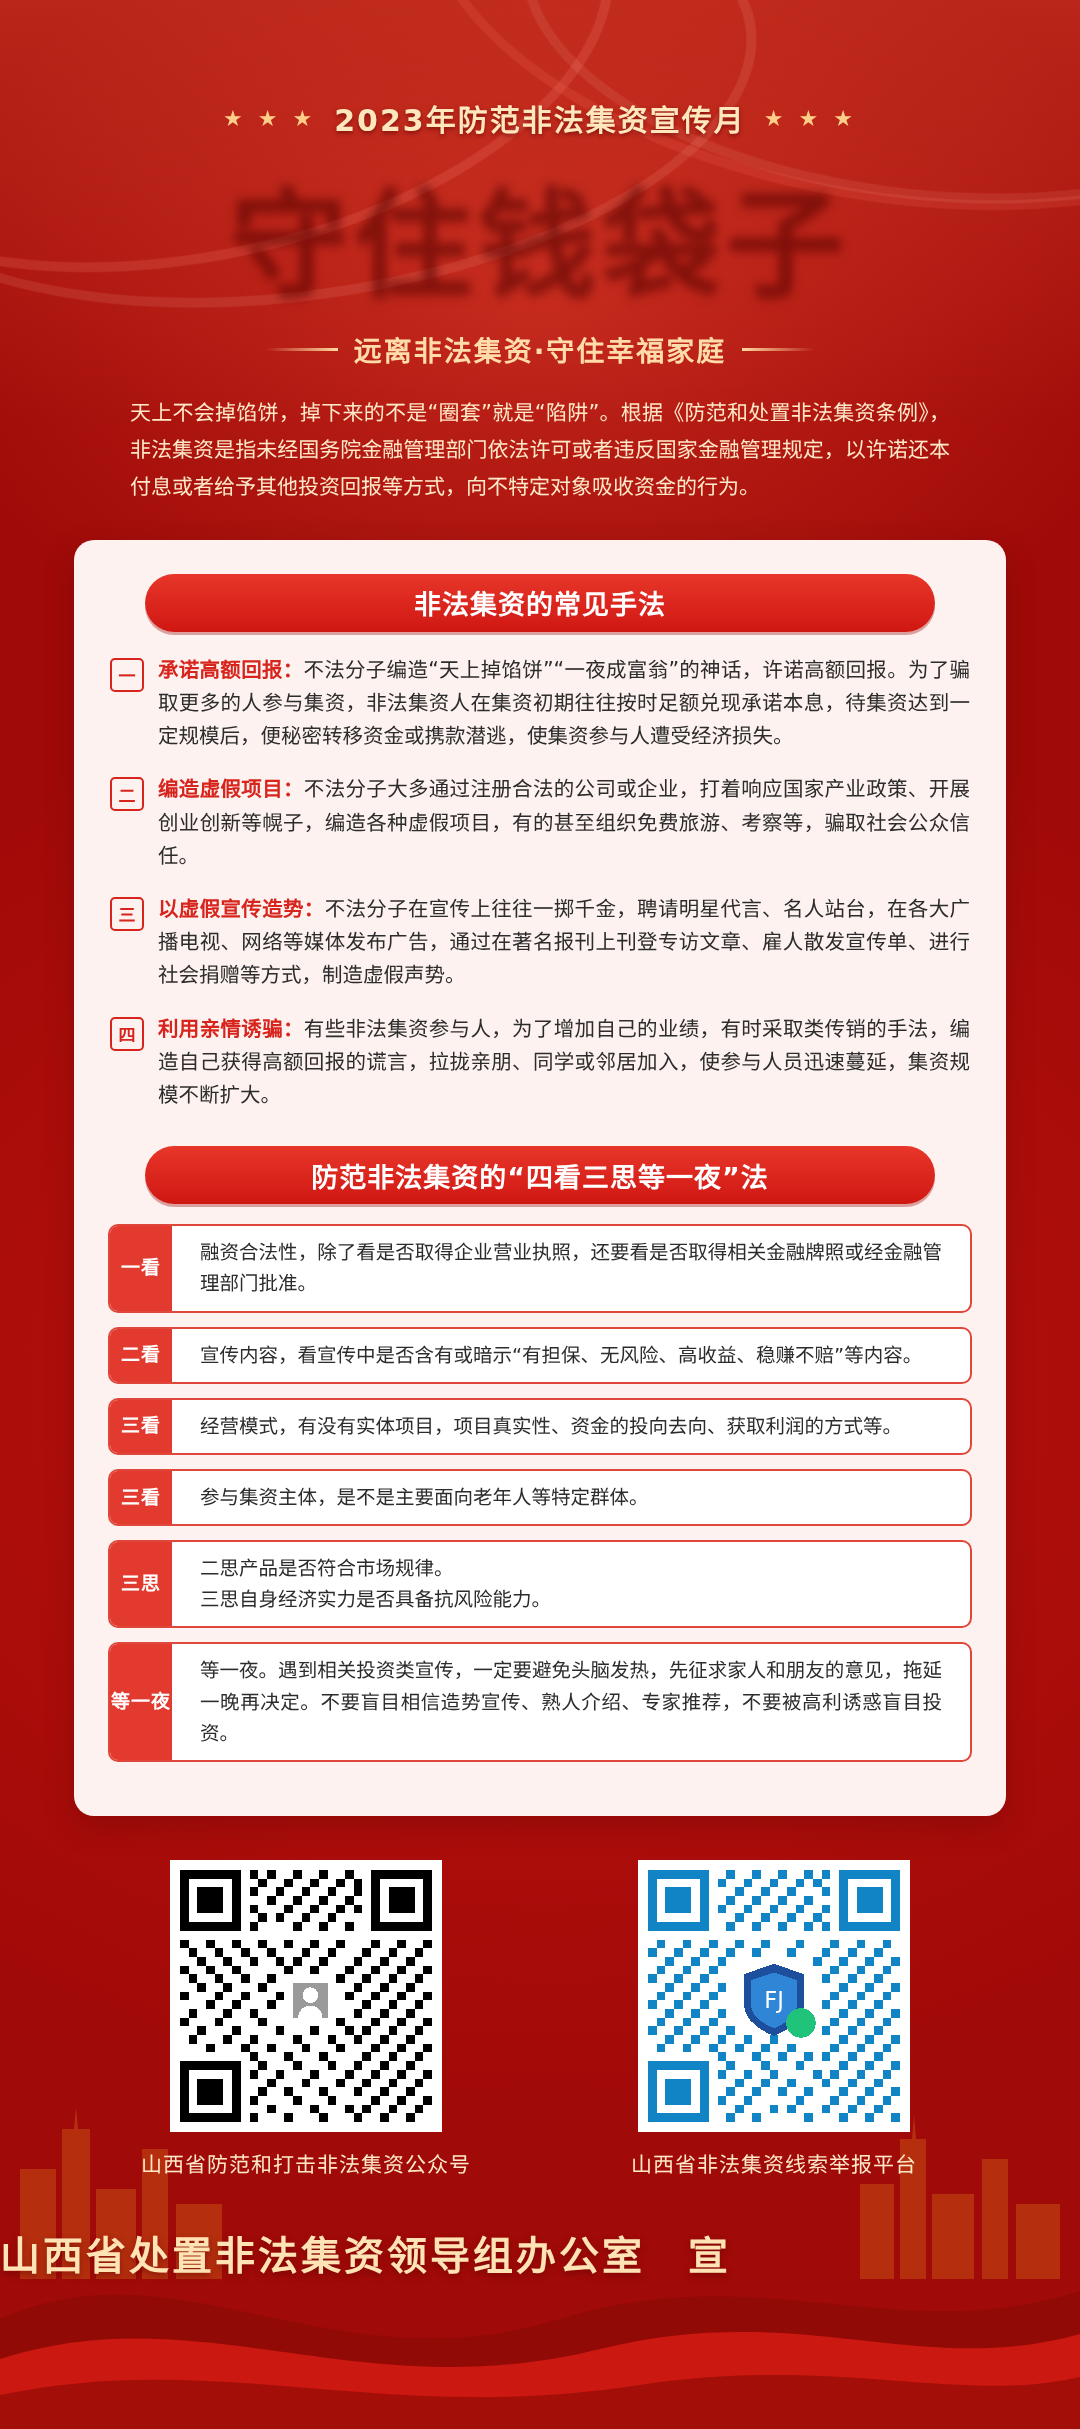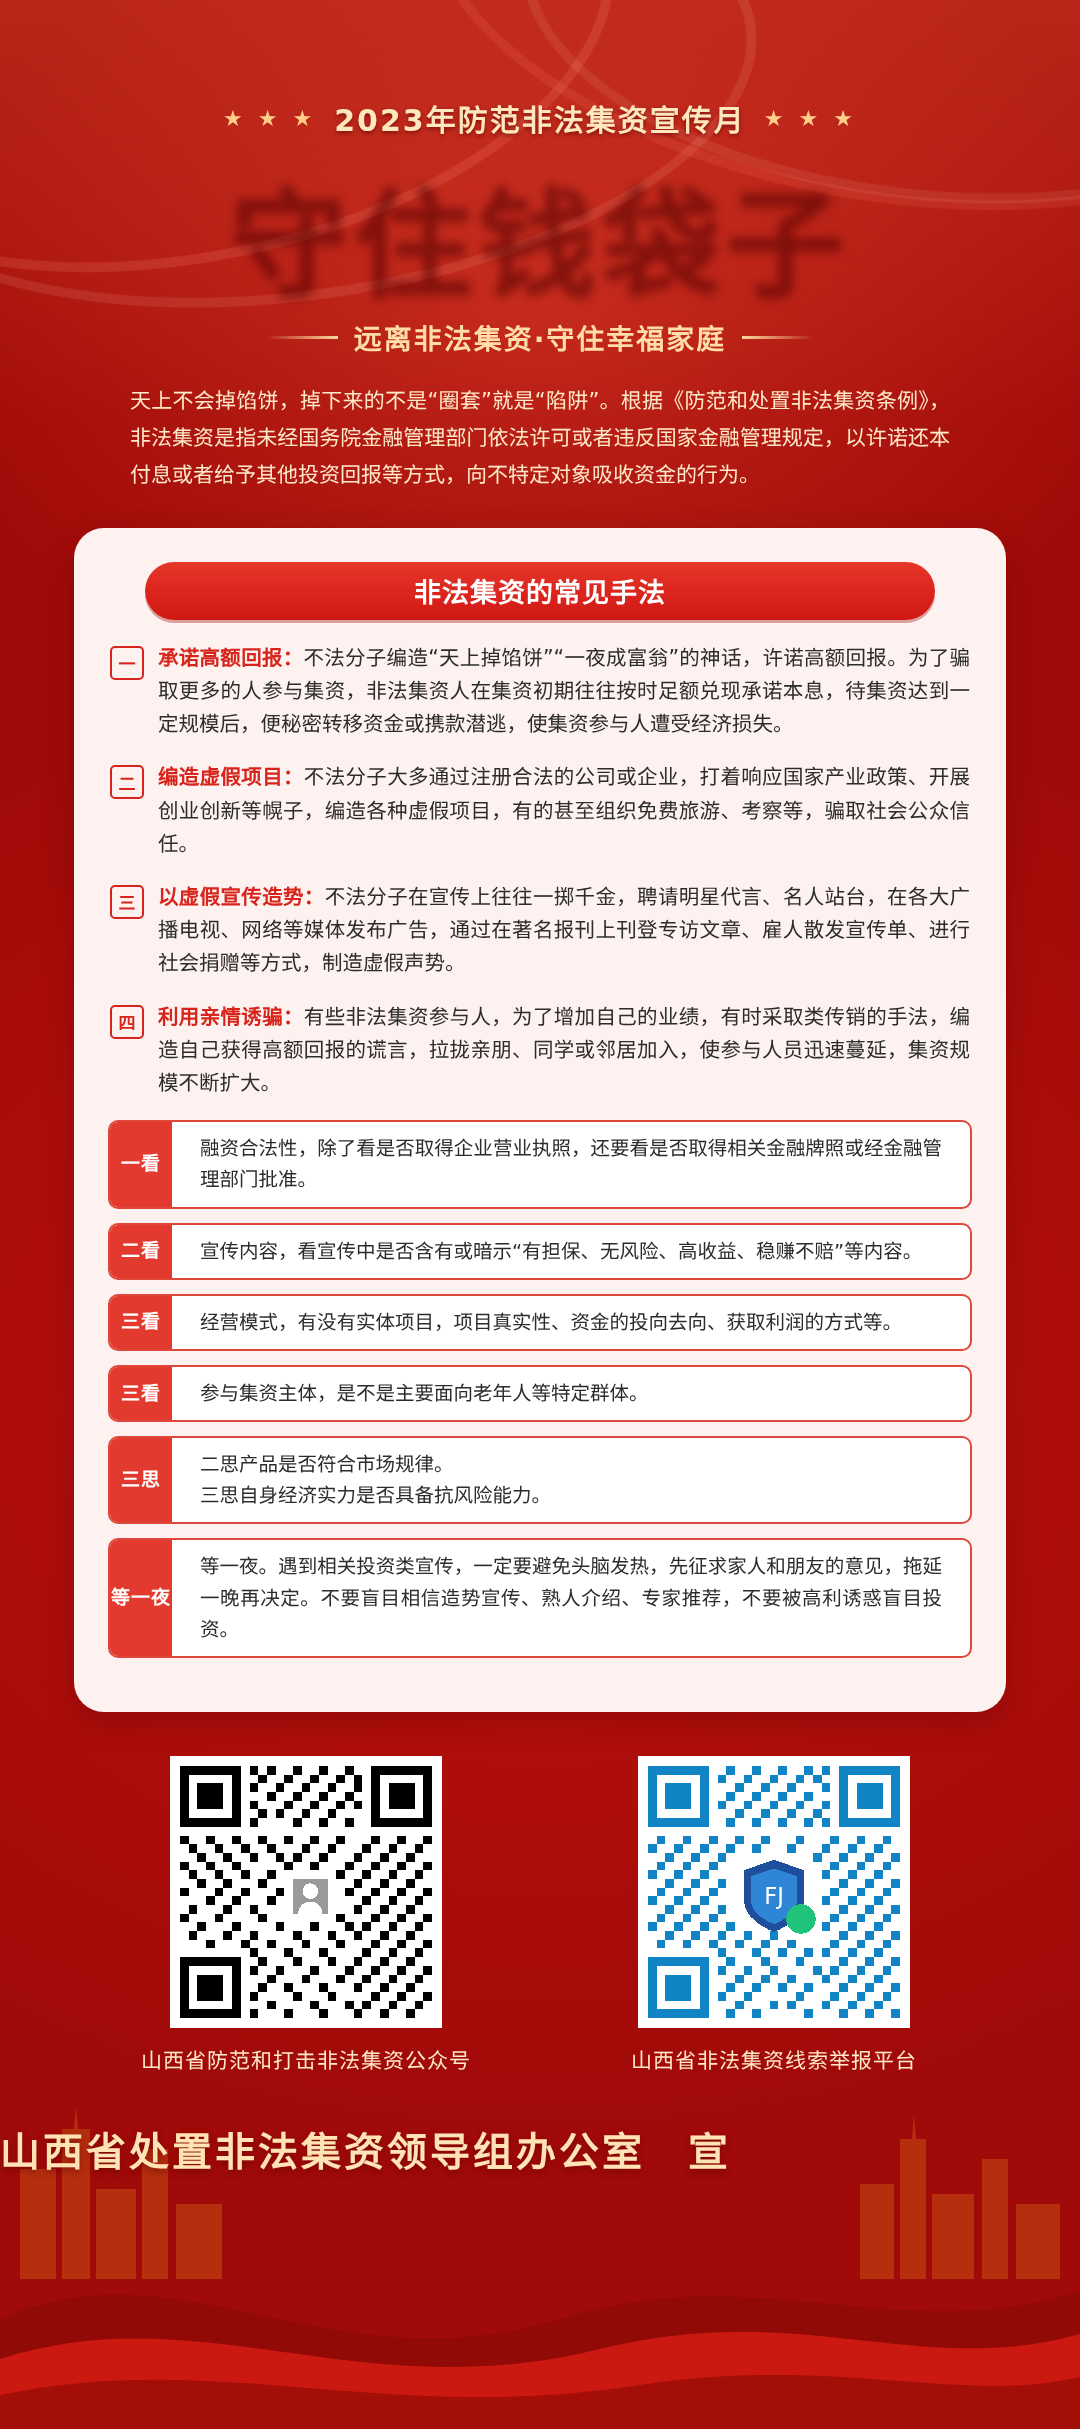--- a/index.html
+++ b/index.html
@@ -61,37 +61,37 @@
     margin-top:36px;
     font-size:118px;line-height:1.08;font-weight:bold;letter-spacing:6px;
     background:linear-gradient(180deg,#fff7e0 0%,#ffe09a 30%,#f6b martin 40%,#e9a34b 58%,#c97b22 78%,#f2cd83 100%);
     background:linear-gradient(180deg,#fffaf0 0%,#ffe5ae 26%,#f5c064 52%,#d98b28 72%,#f0c87e 100%);
     -webkit-background-clip:text;background-clip:text;color:transparent;
     text-shadow:0 6px 10px rgba(80,0,0,.45);
     font-family:"DejaVu Sans","Liberation Sans",sans-serif;
   }
   .maintitle div{ filter:drop-shadow(0 4px 2px rgba(110,10,0,.55)); }
   .tagline{
-    margin-top:14px;
+    margin-top:26px;
     display:flex;align-items:center;justify-content:center;gap:16px;
     color:#ffdca8;font-size:28px;font-weight:bold;letter-spacing:2px;
   }
   .tagline .bar{display:block;width:72px;height:3px;background:linear-gradient(90deg,rgba(255,214,150,0),#ffd9a0);}
   .tagline .bar.right{background:linear-gradient(270deg,rgba(255,214,150,0),#ffd9a0);}
   .lead{
     margin:26px auto 0;width:820px;
     color:#ffe9c8;font-size:21px;line-height:1.75;text-align:justify;
   }
 
   
   .card{
     position:relative;z-index:5;
     margin:34px auto 0;width:872px;
     background:#fdf2ef;
-    border-radius:30px;
+    border-radius:20px;
     padding:34px 30px 40px;
     box-shadow:0 10px 30px rgba(70,0,0,.25);
   }
   .sect-title{
     margin:0 auto;width:790px;height:58px;
     background:linear-gradient(180deg,#e8362a,#cf1712);
     border-radius:29px;
     display:flex;align-items:center;justify-content:center;
     color:#fff;font-size:27px;font-weight:bold;letter-spacing:1px;
     box-shadow:0 3px 0 rgba(150,10,8,.35);
@@ -193,20 +193,21 @@
       <div class="item">
         <span class="num">三</span>
         <div class="itxt"><b>以虚假宣传造势：</b><span>不法分子在宣传上往往一掷千金，聘请明星代言、名人站台，在各大广播电视、网络等媒体发布广告，通过在著名报刊上刊登专访文章、雇人散发宣传单、进行社会捐赠等方式，制造虚假声势。</span></div>
       </div>
       <div class="item">
         <span class="num">四</span>
         <div class="itxt"><b>利用亲情诱骗：</b><span>有些非法集资参与人，为了增加自己的业绩，有时采取类传销的手法，编造自己获得高额回报的谎言，拉拢亲朋、同学或邻居加入，使参与人员迅速蔓延，集资规模不断扩大。</span></div>
       </div>
     </div>
 
+    <div class="sect-title sect-title2">防范非法集资的“四看三思等一夜”法</div>
 
     <div class="rows">
       <div class="row">
         <div class="rowlabel">
             <span>一</span>
             <br>
             <span>看</span>
           </div>
         <div class="rowbody">
             <span class="ln">融资合法性，除了看是否取得企业营业执照，还要看是否取得相关金融牌照或经金融管理部门批准。</span>

